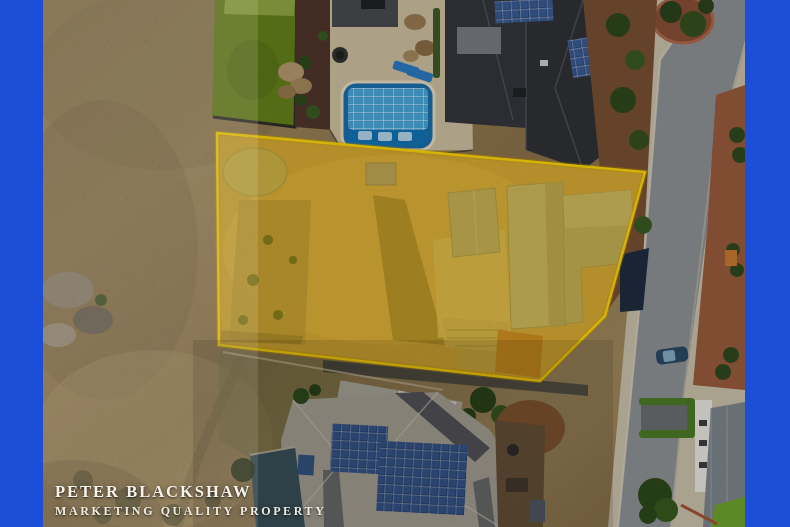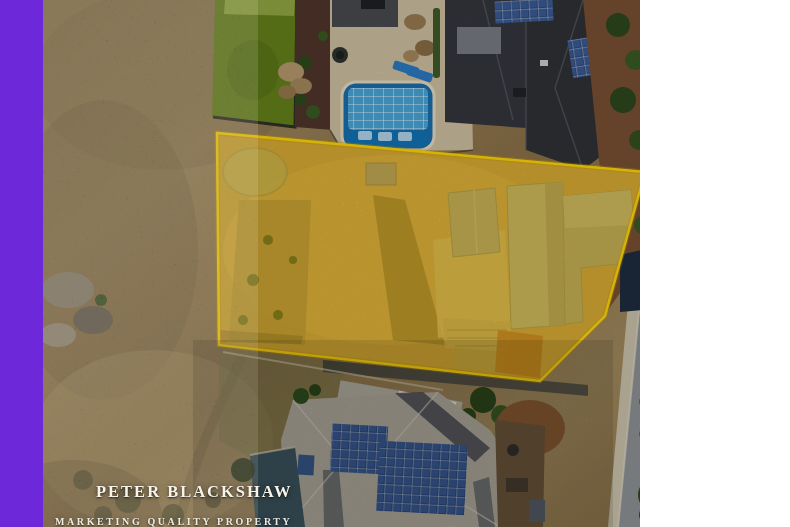--- a/index.html
+++ b/index.html
@@ -1,32 +1,32 @@
 <!DOCTYPE html>
 <html><head>
 <meta charset="utf-8">
 <style>
   html,body{margin:0;padding:0;background:#ffffff;}
   .stage{
-    position:relative;width:640px;height:527px;background:#6d28d9;
-    overflow:hidden;font-family:"Liberation Serif", serif;text-align:right;
+    position:relative;width:790px;height:527px;background:#1d4ed8;
+    overflow:hidden;font-family:"Liberation Serif", serif;
   }
   .photo{position:absolute;top:0;left:43px;width:702px;height:527px;overflow:hidden;}
   .logo{
     position:absolute;left:55px;top:484px;color:#f7f3ea;
     text-shadow:0 1px 2px rgba(0,0,0,.65), 0 0 6px rgba(0,0,0,.35);
     user-select:none;line-height:1;
   }
   .logo-name{
     font-family:"Liberation Serif", serif;font-weight:bold;
     font-size:16.5px;letter-spacing:2px;white-space:nowrap;
   }
   .logo-tagline{
-    margin-top:16px;font-family:"Liberation Serif", serif;font-weight:bold;
-    font-size:10px;letter-spacing:2.6px;white-space:nowrap;opacity:.95;
+    margin-top:4px;font-family:"Liberation Serif", serif;font-weight:bold;
+    font-size:12px;letter-spacing:2.6px;white-space:nowrap;opacity:.95;
   }
 </style>
 </head>
 <body>
 
 <div class="stage">
   <div class="photo">
   <svg width="702" height="527" viewBox="0 0 702 527" xmlns="http://www.w3.org/2000/svg">
     <defs>
       <linearGradient id="fieldGrad" x1="0" y1="0" x2="1" y2="1">

